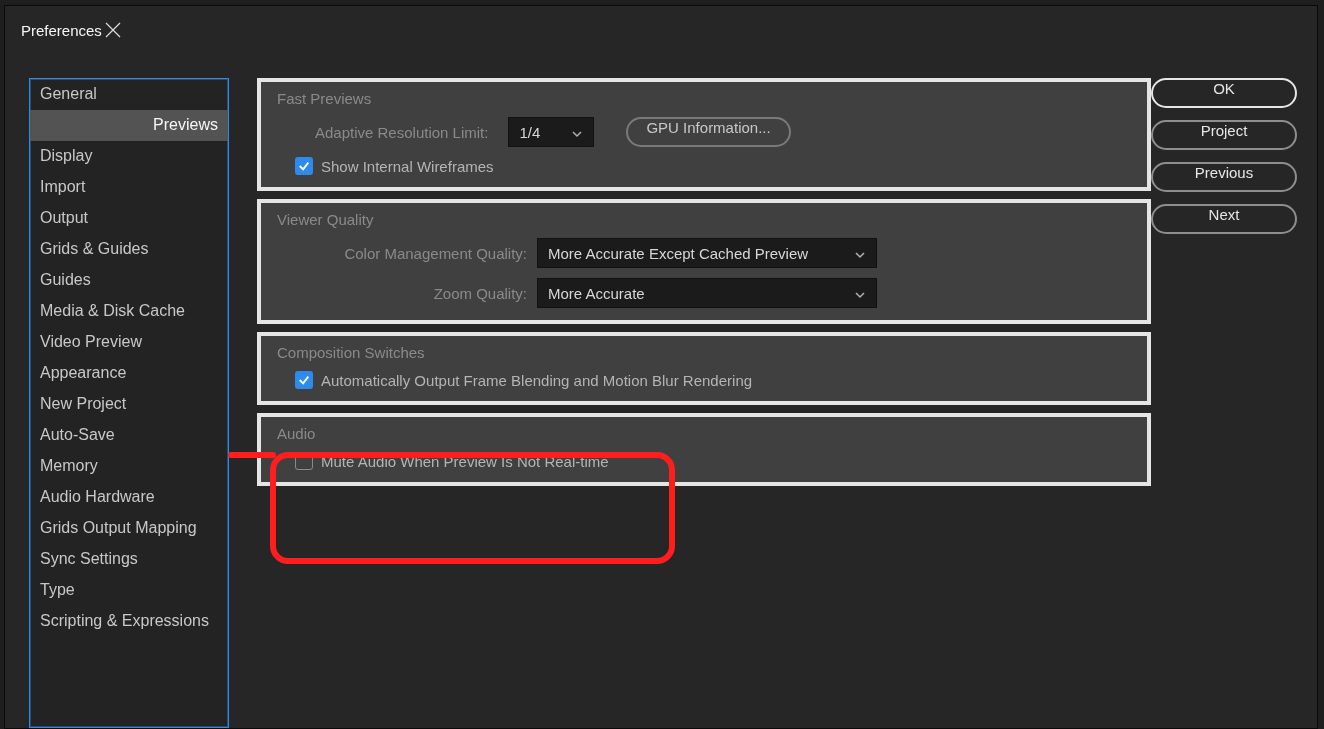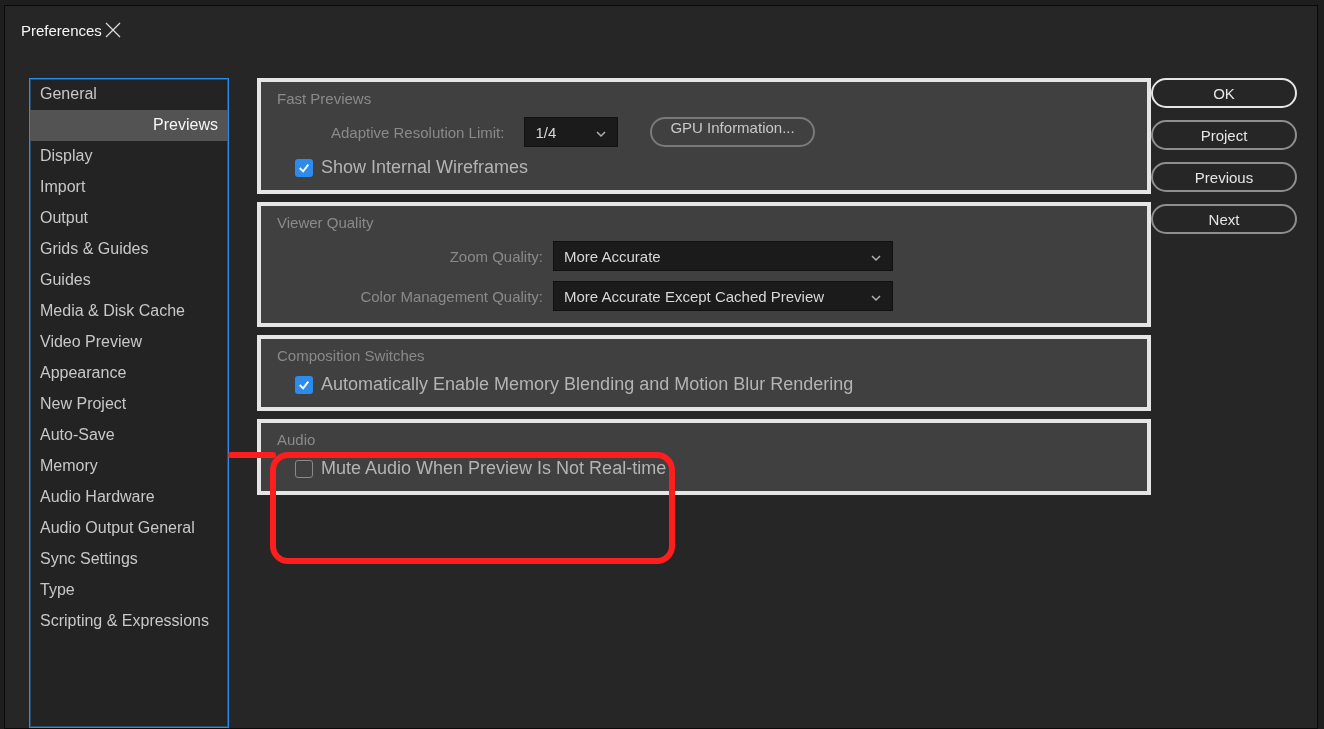--- a/index.html
+++ b/index.html
@@ -38,60 +38,60 @@
 
   .content {
     flex: 1; padding: 0 0 0 28px;
   }
 
   .btncol {
     width: 146px; display: flex; flex-direction: column; gap: 12px; padding-top: 0;
   }
   .pillbtn {
     height: 30px; border-radius: 16px; border: 2px solid #8e8e8e;
-    color: #e6e6e6; display: flex; align-items: center; justify-content: center;
+    color: #e6e6e6; display: flex; justify-content: center;
     font-size: 15px; cursor: pointer;
   }
   .pillbtn.primary { border-color: #e6e6e6; }
 
   .group {
     border: 4px solid #e5e5e5; background: #404040; margin-bottom: 8px;
     padding: 8px 16px 12px 16px;
   }
   .group-title { color: #8a8a8a; font-size: 15px; margin-bottom: 10px; }
 
   .row { display: flex; align-items: center; margin-bottom: 10px; }
   .row:last-child { margin-bottom: 0; }
-  .row-label { color: #8a8a8a; font-size: 15px; width: 260px; text-align: right; padding-right: 10px; margin-left: 16px; }
+  .row-label { color: #8a8a8a; font-size: 15px; width: 260px; text-align: right; padding-right: 10px; }
 
   .select {
     background: #1b1b1b; color: #d7d7d7; height: 30px; border: 1px solid #111;
     display: flex; align-items: center; justify-content: space-between;
     padding: 0 10px; font-size: 15px; cursor: pointer;
   }
-  .select-small { width: 94px; }
+  .select-small { width: 86px; }
   .select-wide { width: 340px; }
   .chevdown { width: 12px; height: 12px; }
   .chevdown svg { stroke: #b0b0b0; stroke-width: 1.5; fill: none; }
 
   .gpubtn {
     height: 30px; border-radius: 16px; border: 2px solid #7a7a7a;
     color: #c8c8c8; padding: 0 18px; display: flex; 
     font-size: 15px; margin-left: 32px; cursor: pointer;
   }
 
   .checkbox-row { display: flex; align-items: center; gap: 8px; padding-left: 18px; }
   .checkbox {
     width: 18px; height: 18px; border-radius: 3px;
     display: flex; align-items: center; justify-content: center; cursor: pointer;
   }
   .checkbox.checked { background: #2d8ceb; }
   .checkbox.unchecked { border: 1.5px solid #8a8a8a; }
   .checkbox svg { stroke: #fff; stroke-width: 2.2; fill: none; }
-  .checkbox-label { color: #b4b4b4; font-size: 18px; text-align: center; }
+  .checkbox-label { color: #b4b4b4; font-size: 15px; text-align: center; }
 
   .annotation {
     position: absolute;
     border: 6px solid #ff1e1e;
     border-radius: 18px;
     pointer-events: none;
   }
   .annotation-tail {
     position: absolute;
     height: 6px; background: #ff1e1e; border-radius: 3px;
@@ -123,21 +123,21 @@
       <div class="sidebar-item"><span>Output</span></div>
       <div class="sidebar-item"><span>Grids &amp; Guides</span></div>
       <div class="sidebar-item"><span>Guides</span></div>
       <div class="sidebar-item"><span>Media &amp; Disk Cache</span></div>
       <div class="sidebar-item"><span>Video Preview</span></div>
       <div class="sidebar-item"><span>Appearance</span></div>
       <div class="sidebar-item"><span>New Project</span></div>
       <div class="sidebar-item"><span>Auto-Save</span></div>
       <div class="sidebar-item"><span>Memory</span></div>
       <div class="sidebar-item"><span>Audio Hardware</span></div>
-      <div class="sidebar-item"><span>Audio Output General</span></div>
+      <div class="sidebar-item"><span>Grids Output Mapping</span></div>
       <div class="sidebar-item"><span>Sync Settings</span></div>
       <div class="sidebar-item"><span>Type</span></div>
       <div class="sidebar-item"><span>Scripting &amp; Expressions</span></div>
     </div>
 
     <div class="content">
 
       <div class="group">
         <div class="group-title">Fast Previews</div>
         <div class="row" style="padding-left:38px">
@@ -158,48 +158,48 @@
                 <polyline points="2,7 6,11 12,3"></polyline>
               </svg>
           </div>
           <span class="checkbox-label">Show Internal Wireframes</span>
         </div>
       </div>
 
       <div class="group">
         <div class="group-title">Viewer Quality</div>
         <div class="row">
+          <div class="row-label">Color Management Quality:</div>
+          <div class="select select-wide">
+            <span>More Accurate Except Cached Preview</span>
+            <span class="chevdown"><svg viewBox="0 0 12 12">
+                  <polyline points="2,4 6,8 10,4"></polyline>
+                </svg></span>
+          </div>
+        </div>
+        <div class="row">
           <div class="row-label">Zoom Quality:</div>
           <div class="select select-wide">
             <span>More Accurate</span>
             <span class="chevdown"><svg viewBox="0 0 12 12">
                   <polyline points="2,4 6,8 10,4"></polyline>
                 </svg></span>
           </div>
         </div>
-        <div class="row">
-          <div class="row-label">Color Management Quality:</div>
-          <div class="select select-wide">
-            <span>More Accurate Except Cached Preview</span>
-            <span class="chevdown"><svg viewBox="0 0 12 12">
-                  <polyline points="2,4 6,8 10,4"></polyline>
-                </svg></span>
-          </div>
-        </div>
       </div>
 
       <div class="group">
         <div class="group-title">Composition Switches</div>
         <div class="checkbox-row">
           <div class="checkbox checked">
             <svg viewBox="0 0 14 14" width="12" height="12">
                 <polyline points="2,7 6,11 12,3"></polyline>
               </svg>
           </div>
-          <span class="checkbox-label">Automatically Enable Memory Blending and Motion Blur Rendering</span>
+          <span class="checkbox-label">Automatically Output Frame Blending and Motion Blur Rendering</span>
         </div>
       </div>
 
       <div class="group">
         <div class="group-title">Audio</div>
         <div class="checkbox-row">
           <div class="checkbox unchecked"></div>
           <span class="checkbox-label">Mute Audio When Preview Is Not Real-time</span>
         </div>
       </div>

